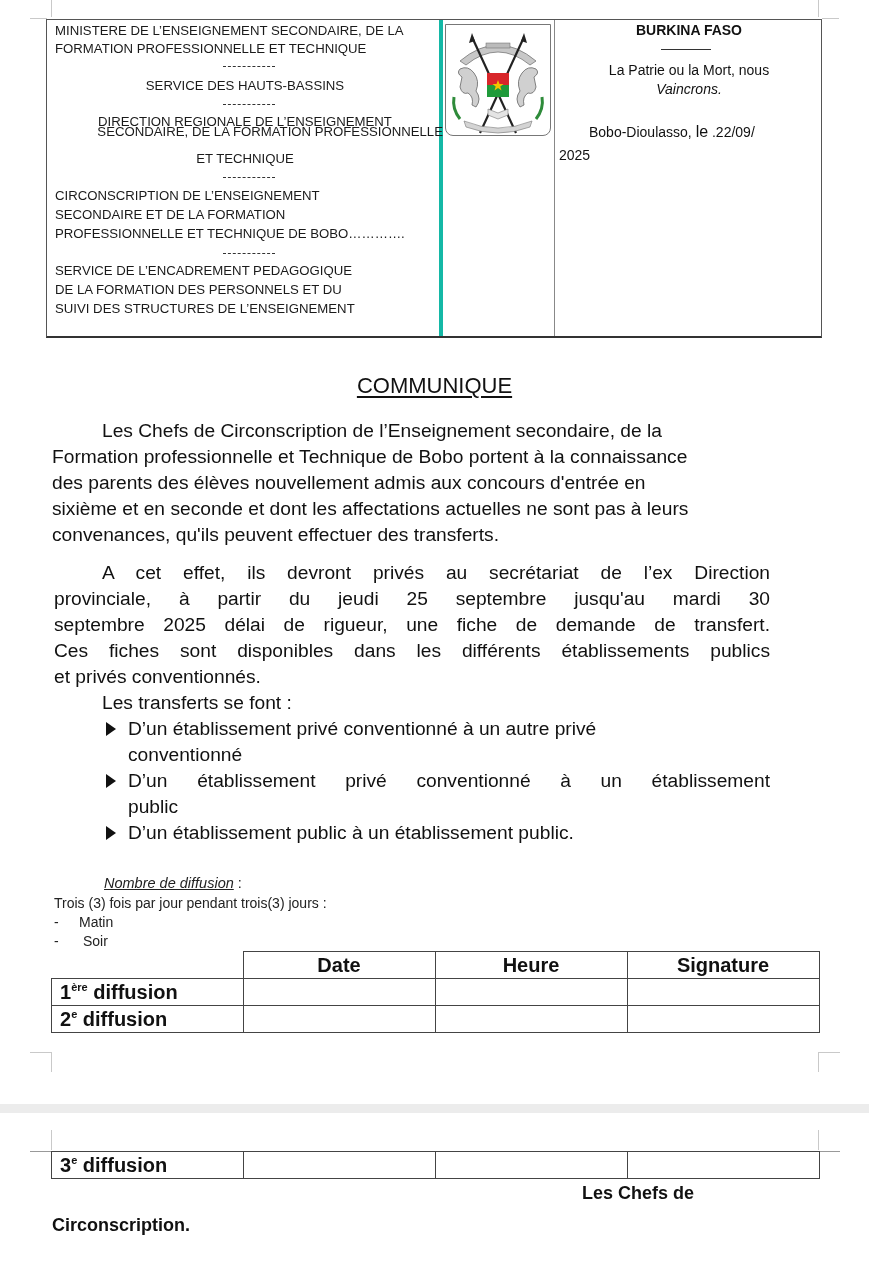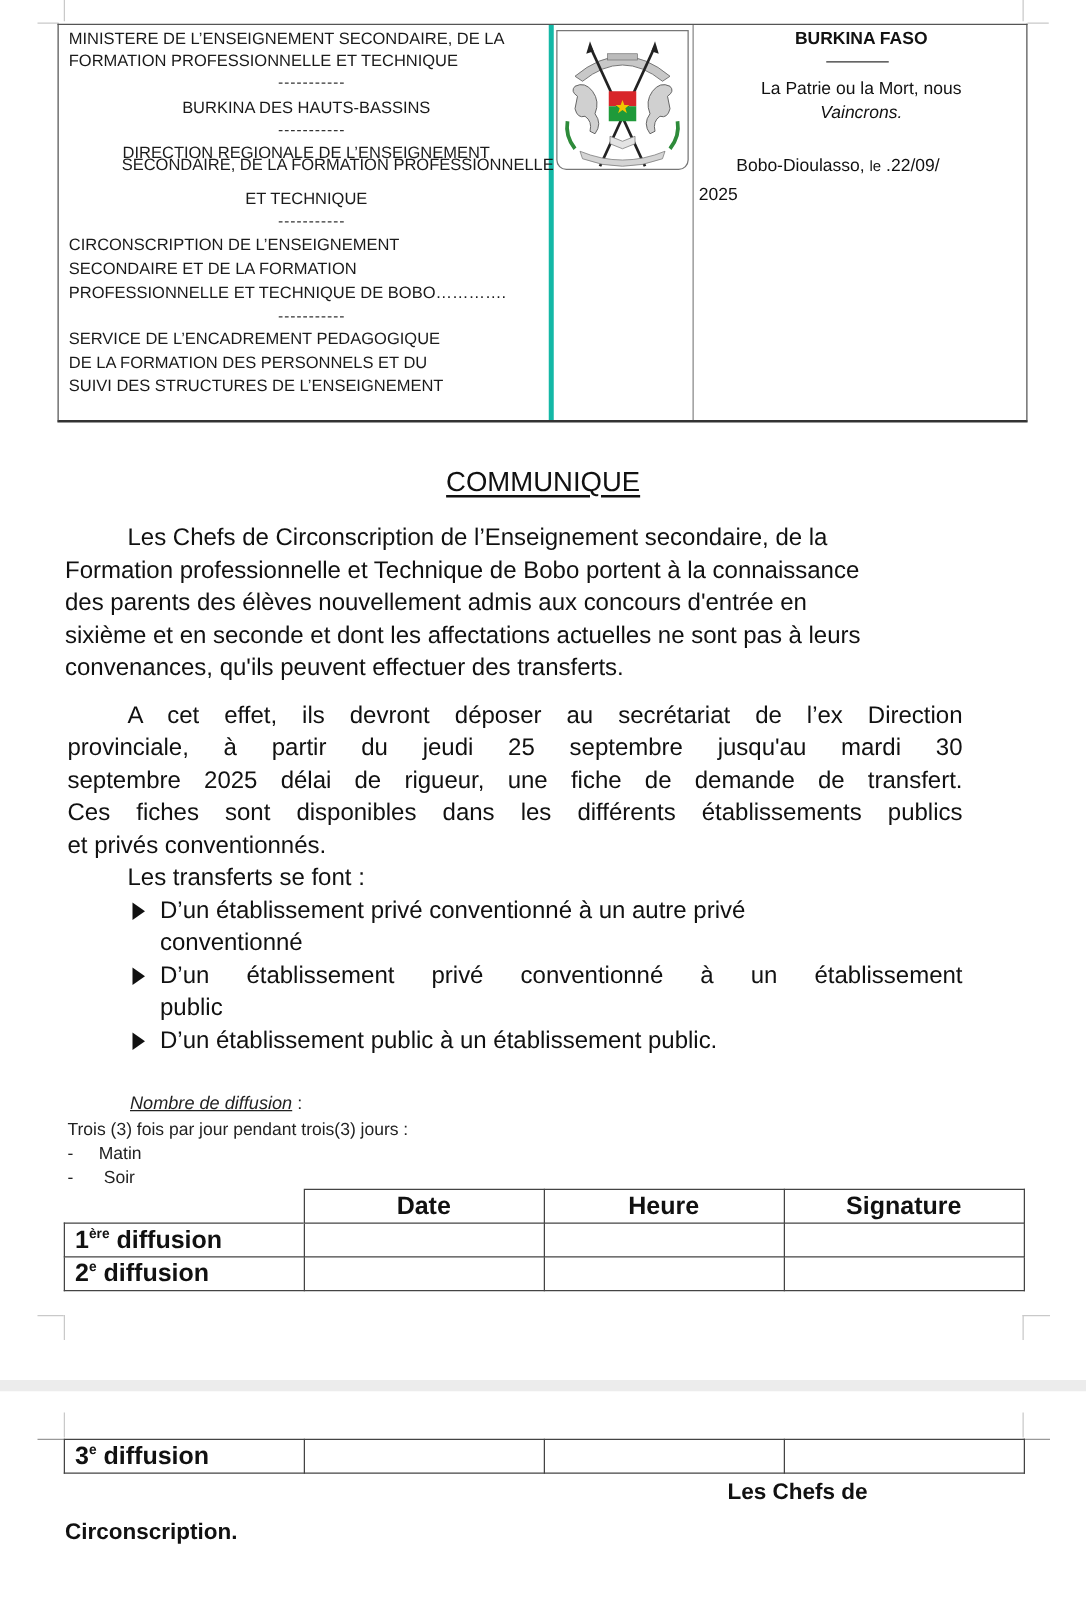--- a/index.html
+++ b/index.html
@@ -35,21 +35,21 @@
 <div class="page-mark" style="left:51px;top:0;width:1px;height:17px;"></div>
 <div class="page-mark" style="left:30px;top:18px;width:17px;height:1px;"></div>
 <div class="page-mark" style="left:818px;top:0;width:1px;height:17px;"></div>
 <div class="page-mark" style="left:822px;top:18px;width:17px;height:1px;"></div>
 
 <div class="header-table">
   <div class="hcol-left">
     <div class="hl" style="left:8px;top:3px;">MINISTERE DE L’ENSEIGNEMENT SECONDAIRE, DE LA</div>
     <div class="hl" style="left:8px;top:21px;">FORMATION PROFESSIONNELLE ET TECHNIQUE</div>
     <div class="sep" style="left:176px;top:46px;width:52px;"></div>
-    <div class="hl c" style="top:58px;">BURKINA DES HAUTS-BASSINS</div>
+    <div class="hl c" style="top:58px;">SERVICE DES HAUTS-BASSINS</div>
     <div class="sep" style="left:176px;top:84px;width:52px;"></div>
     <div class="hl c" style="top:94px;">DIRECTION REGIONALE DE L’ENSEIGNEMENT</div>
     <div class="hl c" style="top:104px;text-align:right;">SECONDAIRE, DE LA FORMATION PROFESSIONNELLE</div>
     <div class="hl c" style="top:131px;">ET TECHNIQUE</div>
     <div class="sep" style="left:176px;top:157px;width:52px;"></div>
     <div class="hl" style="left:8px;top:168px;">CIRCONSCRIPTION DE L’ENSEIGNEMENT</div>
     <div class="hl" style="left:8px;top:187px;">SECONDAIRE ET DE LA FORMATION</div>
     <div class="hl" style="left:8px;top:206px;">PROFESSIONNELLE ET TECHNIQUE DE BOBO………….</div>
     <div class="sep" style="left:176px;top:233px;width:52px;"></div>
     <div class="hl" style="left:8px;top:243px;">SERVICE DE L’ENCADREMENT PEDAGOGIQUE</div>
@@ -86,36 +86,36 @@
     </div>
   </div>
 
   <div class="hcol-right">
     <div class="rtxt" style="left:0;width:268px;text-align:center;top:1px;font-weight:bold;">BURKINA FASO</div>
     <div class="sep" style="left:106px;top:29px;width:50px;border-top:1px solid #333;"></div>
     <div class="rtxt" style="left:0;width:268px;text-align:center;top:41px;">La Patrie ou la Mort, nous</div>
     <div class="rtxt" style="left:0;width:268px;text-align:center;top:60px;font-style:italic;">Vaincrons.</div>
     <div class="rtxt" style="left:34px;top:103px;">
       <span>Bobo-Dioulasso,</span>
-      <span style="font-size:12px;">le</span>
+      <span style="font-size:16px;">le</span>
       <span>.22/09/</span>
     </div>
     <div class="rtxt" style="left:4px;top:126px;">2025</div>
   </div>
 </div>
 
 <div class="title"><span>COMMUNIQUE</span></div>
 
 <div class="para" style="left:102px;top:418px;">Les Chefs de Circonscription de l’Enseignement secondaire, de la</div>
 <div class="para" style="left:52px;top:444px;">Formation professionnelle et Technique de Bobo portent à la connaissance</div>
 <div class="para" style="left:52px;top:470px;">des parents des élèves nouvellement admis aux concours d'entrée en</div>
 <div class="para" style="left:52px;top:496px;">sixième et en seconde et dont les affectations actuelles ne sont pas à leurs</div>
 <div class="para" style="left:52px;top:522px;">convenances, qu'ils peuvent effectuer des transferts.</div>
 
-<div class="para just" style="left:102px;top:560px;width:668px;">A cet effet, ils devront déposer au secrétariat de l’ex Direction</div>
+<div class="para just" style="left:102px;top:560px;width:668px;">A cet effet, ils devront privés au secrétariat de l’ex Direction</div>
 <div class="para just" style="left:54px;top:586px;width:716px;">provinciale, à partir du jeudi 25 septembre jusqu'au mardi 30</div>
 <div class="para just" style="left:54px;top:612px;width:716px;">septembre 2025 délai de rigueur, une fiche de demande de transfert.</div>
 <div class="para just" style="left:54px;top:638px;width:716px;">Ces fiches sont disponibles dans les différents établissements publics</div>
 <div class="para" style="left:54px;top:664px;">et privés conventionnés.</div>
 
 <div class="para" style="left:102px;top:690px;">Les transferts se font :</div>
 
 <div class="arrow" style="left:106px;top:722px;"></div>
 <div class="bullet" style="left:128px;top:716px;">D’un établissement privé conventionné à un autre privé</div>
 <div class="bullet" style="left:128px;top:742px;">conventionné</div>

